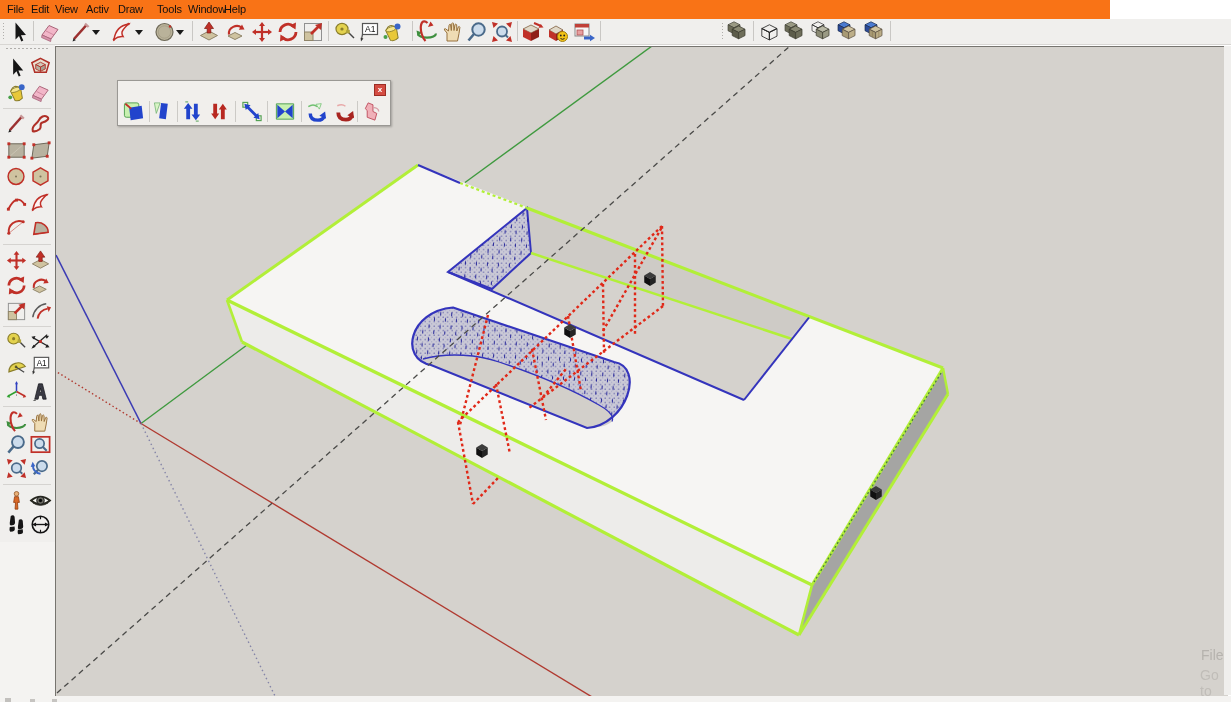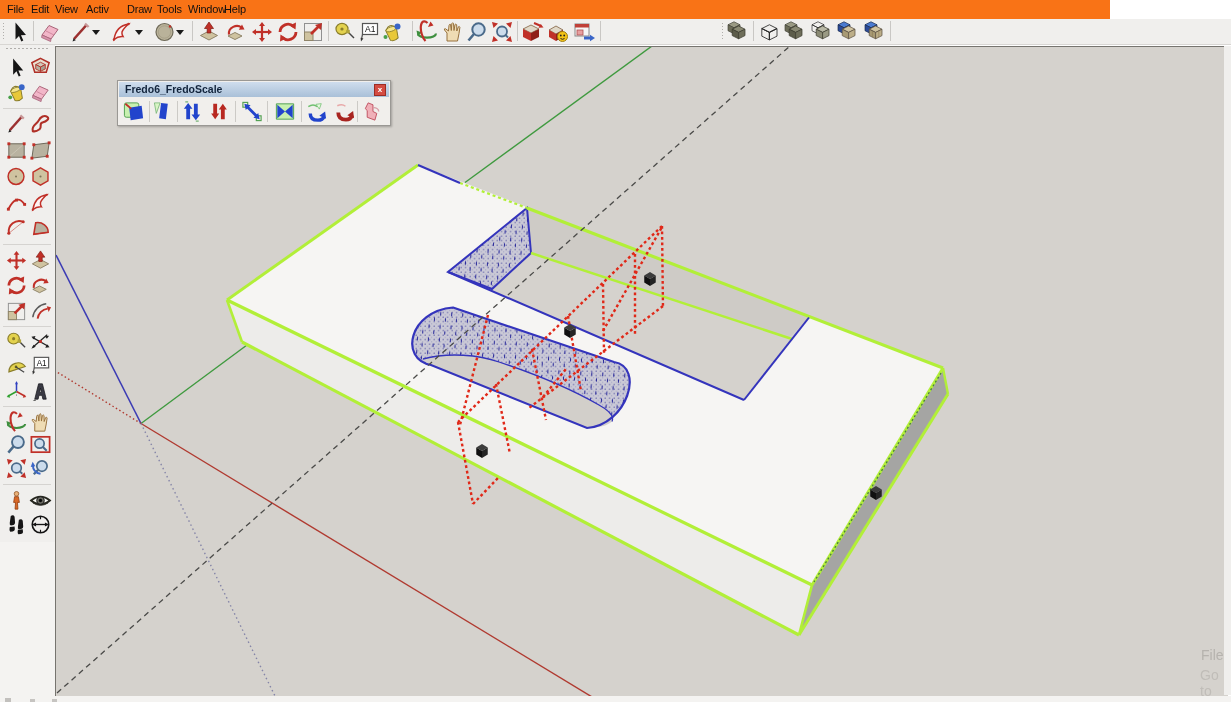--- a/index.html
+++ b/index.html
@@ -24,21 +24,21 @@
 #wm1{position:absolute;left:1201px;top:647px;font-size:14px;color:#b6b3ae}
 #wm2{position:absolute;left:1200px;top:667px;font-size:14px;color:#c0bdb8}
 svg{display:block}
 </style></head>
 <body>
 <div id="menubar">
  <span style="left:7px">File</span>
     <span style="left:31px">Edit</span>
     <span style="left:55px">View</span>
     <span style="left:86px">Activ</span>
-    <span style="left:127px">Draw</span>
+    <span style="left:118px">Draw</span>
     <span style="left:157px">Tools</span>
     <span style="left:188px">Window</span>
     <span style="left:224px">Help</span>
 </div>
 <div id="toolbar">
     <div class="grip" style="left:2px"></div>
     <div class="ticon" style="left:7px">
       <svg width="24" height="24" viewBox="0 0 24 24">
         <path d="M8.5,2.5 L8.5,19.5 L12,16 L14.3,21.5 L16.3,20.6 L14,15.2 L19,15 Z" fill="#161616"></path>
       </svg>
@@ -698,21 +698,20 @@
     <div class="psep" style="top:62.5px"></div>
     <div class="psep" style="top:199px"></div>
     <div class="psep" style="top:281px"></div>
     <div class="psep" style="top:360.5px"></div>
     <div class="psep" style="top:439px"></div>
   </div>
 <div id="leftunder"></div>
 <div id="rightstrip"></div>
 <div id="statusbar"></div>
 <div id="fredo">
-    <div id="fredotitle">Fredo6_FredoScale</div>
     <div id="fredoclose">x</div>
     <div class="ficon" style="left:4px">
       <svg width="24" height="23" viewBox="0 0 24 24">
         <rect x="2" y="3" width="15" height="15" rx="2" fill="#c8f0b0" stroke="#50a050" stroke-width="1"></rect>
         <polygon points="7,8 20,6 21.5,19 8.5,21" fill="#2244cc"></polygon>
         <line x1="3" y1="4" x2="9" y2="9" stroke="#c03028" stroke-width="2"></line>
       </svg>
     </div>
     <div class="ficon" style="left:33px">
       <svg width="24" height="23" viewBox="0 0 24 24">

